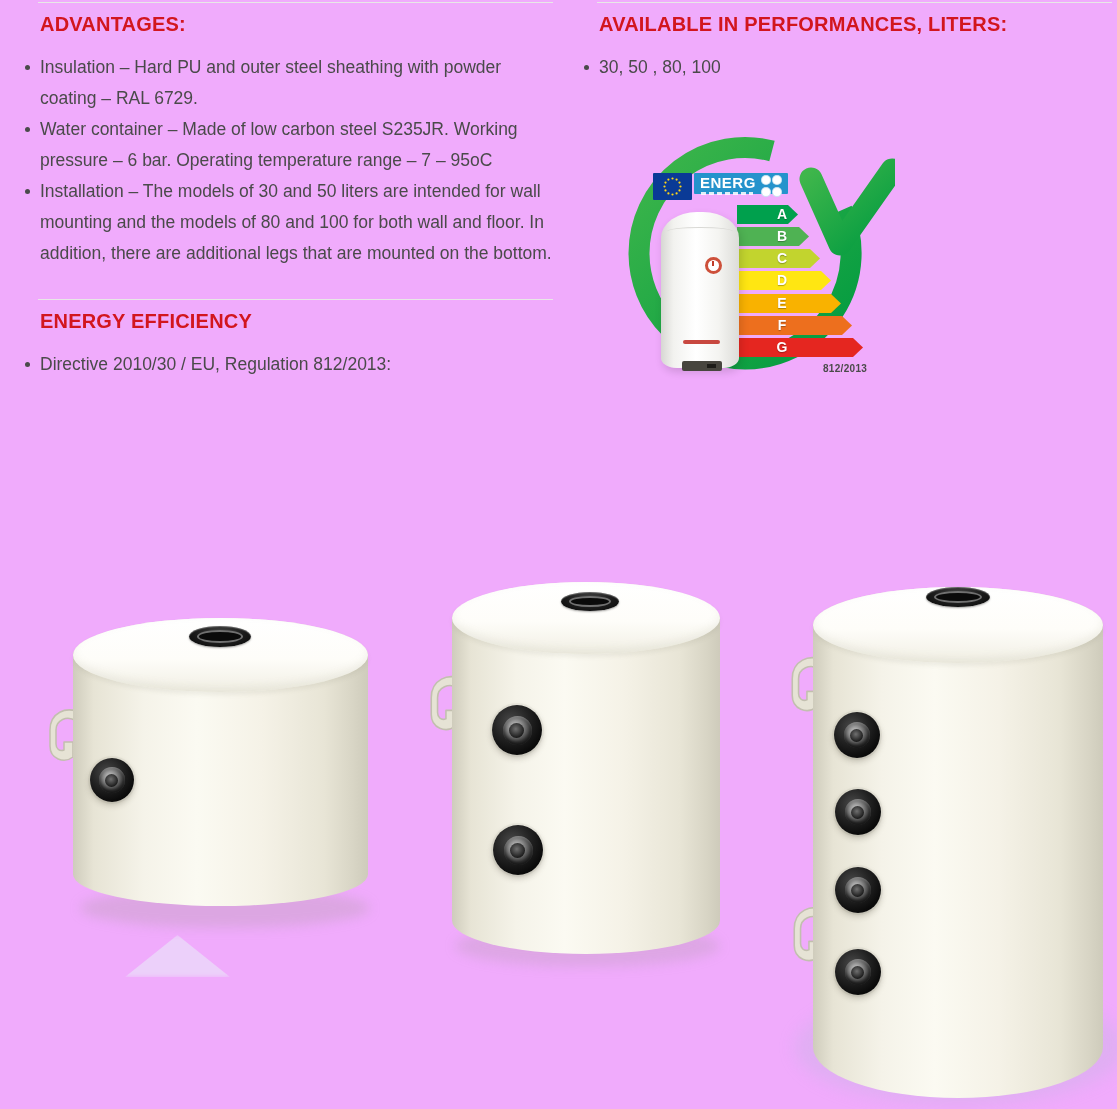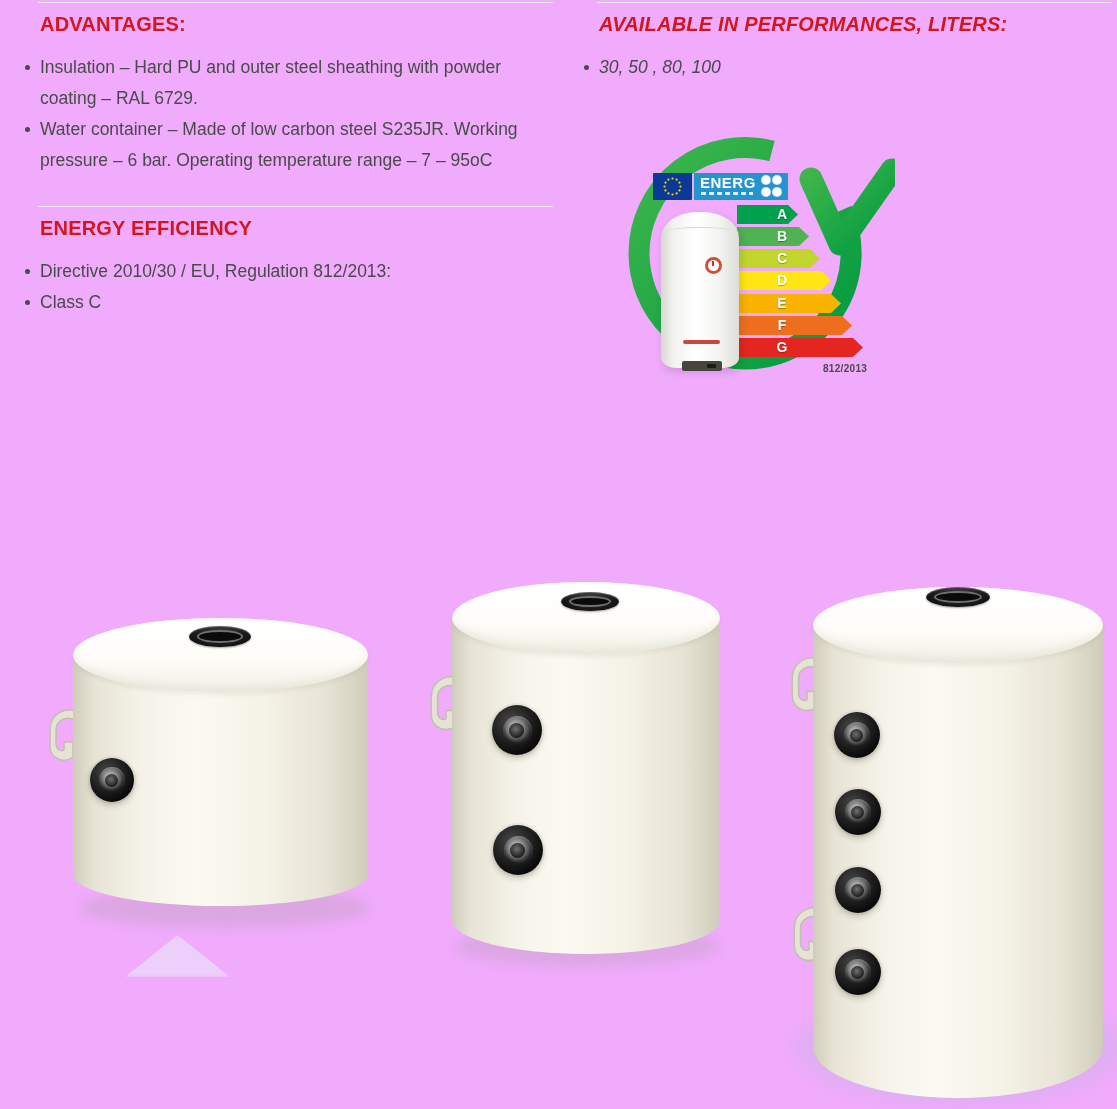--- a/index.html
+++ b/index.html
@@ -3,21 +3,21 @@
 <meta charset="utf-8">
 <style>
   html,body{margin:0;padding:0;background:#ffffff;}
   .page{
     position:relative;width:1117px;height:1109px;overflow:hidden;background:#f0abfc;
     font-family:"Liberation Sans","DejaVu Sans",sans-serif;
   }
   
   .col{position:absolute;top:2px;border-top:1px solid #e8e8e6;}
   .col-left{left:38px;width:515px;}
-  .col-right{left:597px;width:515px;font-style:italic;}
+  .col-right{left:597px;width:515px;}
   h2.sec{
     margin:9px 0 0 2px;font-size:20px;line-height:24px;font-weight:700;
     color:var(--accent,#d2161e);letter-spacing:.2px;
   }
   ul.blist{margin:16px 0 0 -14px;padding:0;list-style:none;}
   ul.blist li{
     position:relative;padding-left:16px;font-size:17.5px;line-height:31px;color:#4a4a4a;
   }
   ul.blist li::before{
     content:"";position:absolute;left:1px;top:13px;width:5px;height:5px;border-radius:50%;background:#4a4a4a;
@@ -39,21 +39,21 @@
   .eband:nth-of-type(2){top:114px;width:72px;}
   .eband:nth-of-type(3){top:136px;width:83px;}
   .eband:nth-of-type(4){top:158px;width:94px;}
   .eband:nth-of-type(5){top:181px;width:104px;}
   .eband:nth-of-type(6){top:203px;width:115px;}
   .eband:nth-of-type(7){top:225px;width:126px;}
   .eu-flag{
     position:absolute;left:56px;top:60px;width:39px;height:27px;z-index:4;background:#0a3a96;border-radius:1px;
   }
   .energ-banner{
-    position:absolute;left:97px;top:60px;width:94px;height:27px;z-index:4;background:#2593cc;
+    position:absolute;left:97px;top:60px;width:94px;height:21px;z-index:4;background:#2593cc;
     border-radius:1px;color:#fff;
   }
   .energ-banner .energ-word{
     position:absolute;left:6px;top:2px;font-size:15px;font-weight:700;letter-spacing:.5px;line-height:16px;
   }
   .energ-banner .energ-sub{
     position:absolute;left:7px;top:19px;width:52px;height:3px;opacity:.85;
     background:repeating-linear-gradient(90deg,#fff 0 5px,transparent 5px 8px);
   }
   .energ-badges{position:absolute;right:3px;top:2px;width:24px;height:23px;display:flex;flex-wrap:wrap;gap:1px;}
@@ -138,26 +138,26 @@
 </head>
 <body>
 
 <div class="page">
 
   <div class="col col-left">
     <h2 class="sec">ADVANTAGES:</h2>
     <ul class="blist">
       <li>Insulation – Hard PU and outer steel sheathing with powder coating – RAL 6729.</li>
       <li>Water container – Made of low carbon steel S235JR. Working pressure – 6 bar. Operating temperature range – 7 – 95oC</li>
+      <li>Installation – The models of 30 and 50 liters are intended for wall mounting and the models of 80 and 100 for both wall and floor. In addition, there are additional legs that are mounted on the bottom.</li>
     </ul>
     <div class="divider"></div>
     <h2 class="sec">ENERGY EFFICIENCY</h2>
     <ul class="blist">
       <li>Directive 2010/30 / EU, Regulation 812/2013:</li>
-      <li>Class C</li>
     </ul>
   </div>
 
   <div class="col col-right">
     <h2 class="sec">AVAILABLE IN PERFORMANCES, LITERS:</h2>
     <ul class="blist">
       <li>30, 50 , 80, 100</li>
     </ul>
   </div>
 

